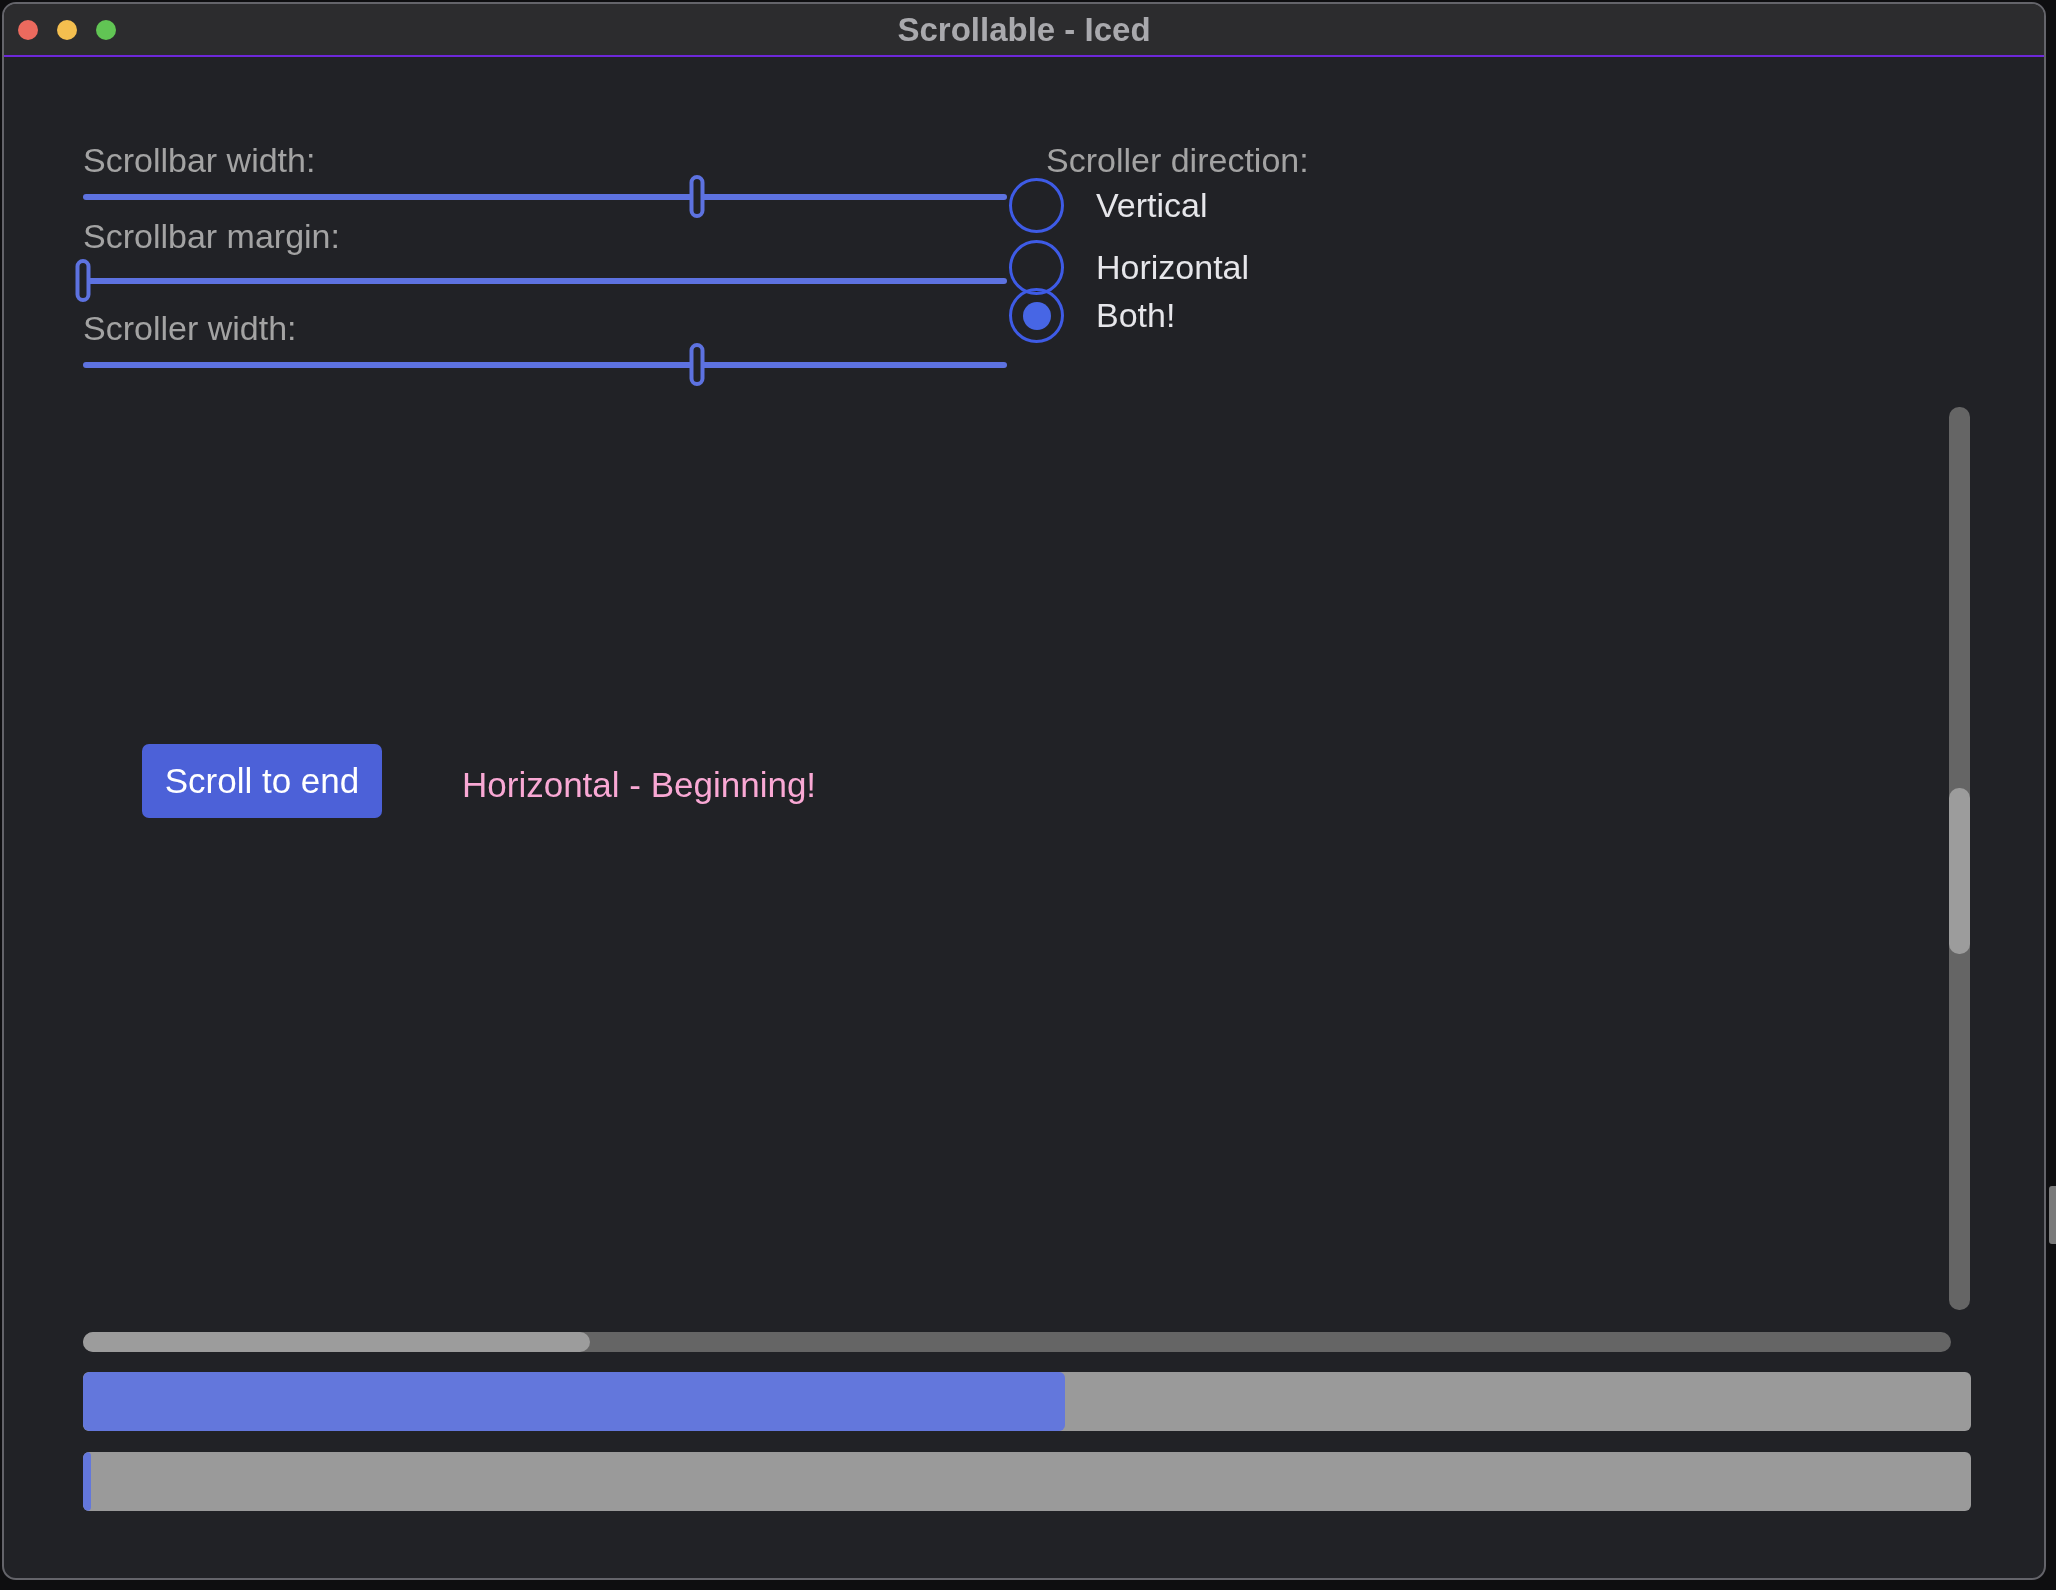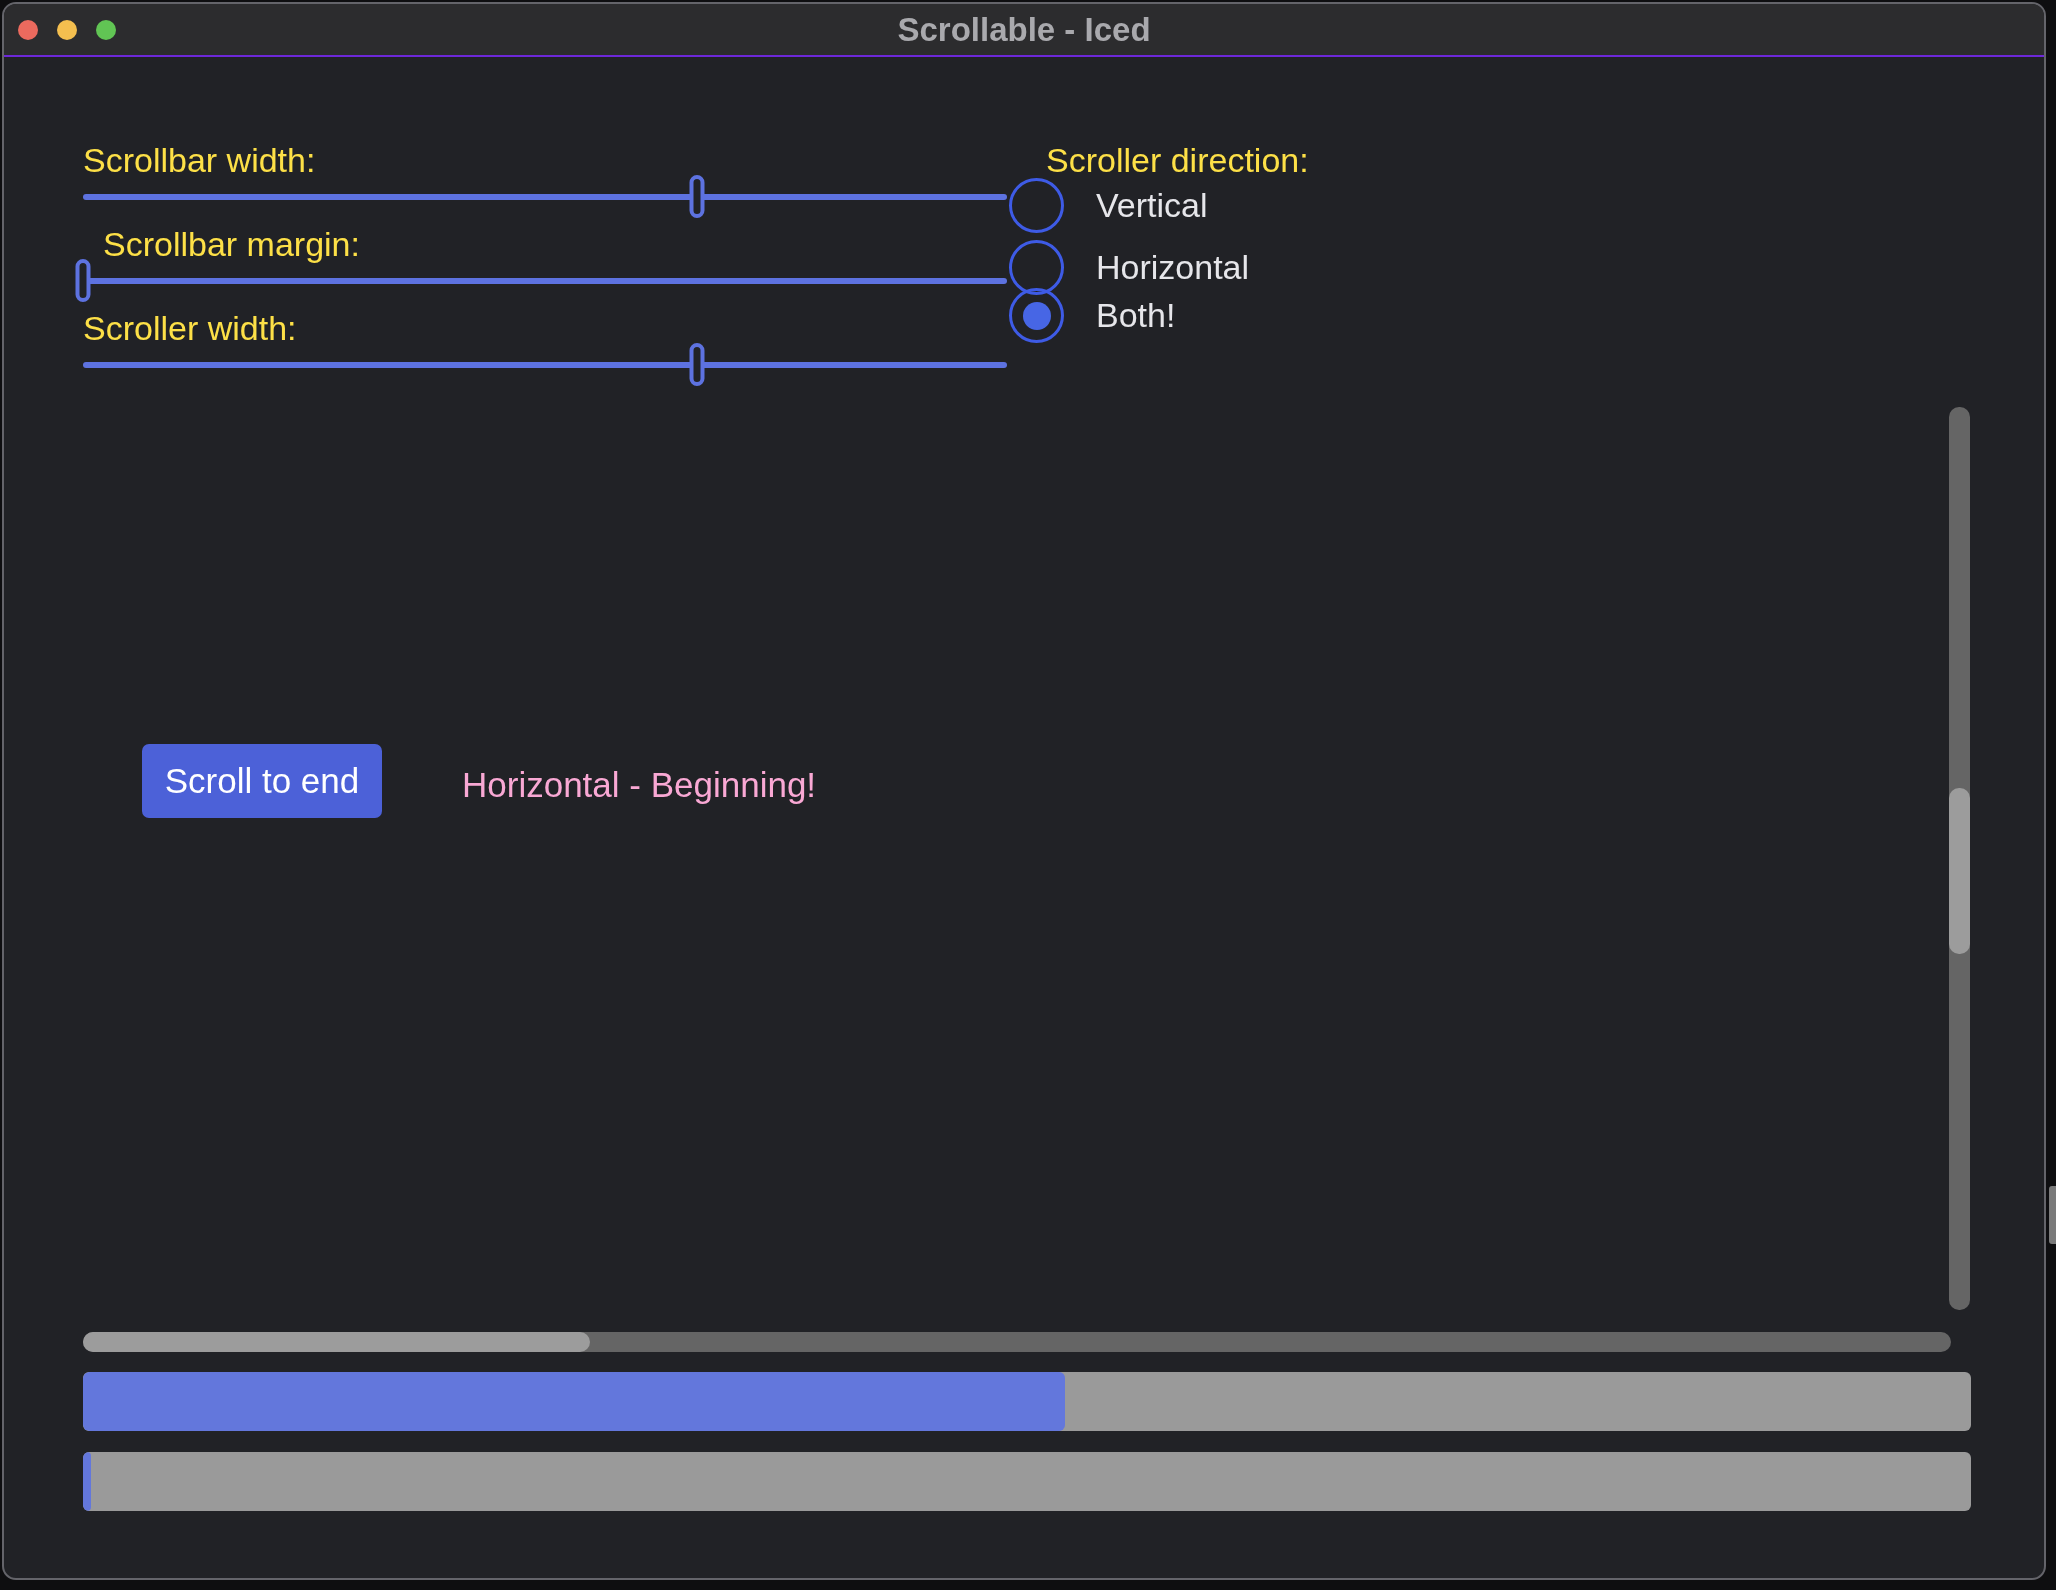--- a/index.html
+++ b/index.html
@@ -32,24 +32,24 @@
   .light.yellow { background:#f4bf4f; }
   .light.green  { background:#61c554; }
   .title {
     position:absolute; left:0; right:0; top:0; height:51px;
     line-height:51px; text-align:center;
     font-size:33px; font-weight:bold; color:#a9a9ad;
   }
   
   .field-label {
     position:absolute; left:79px;
-    font-size:34px; color:#fde047; line-height:40px; white-space:nowrap;
+    font-size:34px; color:#a3a3a3; line-height:40px; white-space:nowrap;
   }
   .lbl-1 { top:136px; }
-  .lbl-2 { top:220px;margin-left:20px; }
+  .lbl-2 { top:212px; }
   .lbl-3 { top:304px; }
   .slider { position:absolute; left:79px; width:924px; height:44px; }
   .slider-1 { top:171px; }
   .slider-2 { top:255px; }
   .slider-3 { top:339px; }
   .slider .rail {
     position:absolute; left:0; right:0; top:19px; height:6px;
     background:#5d72e0; border-radius:3px;
   }
   .slider .handle {

